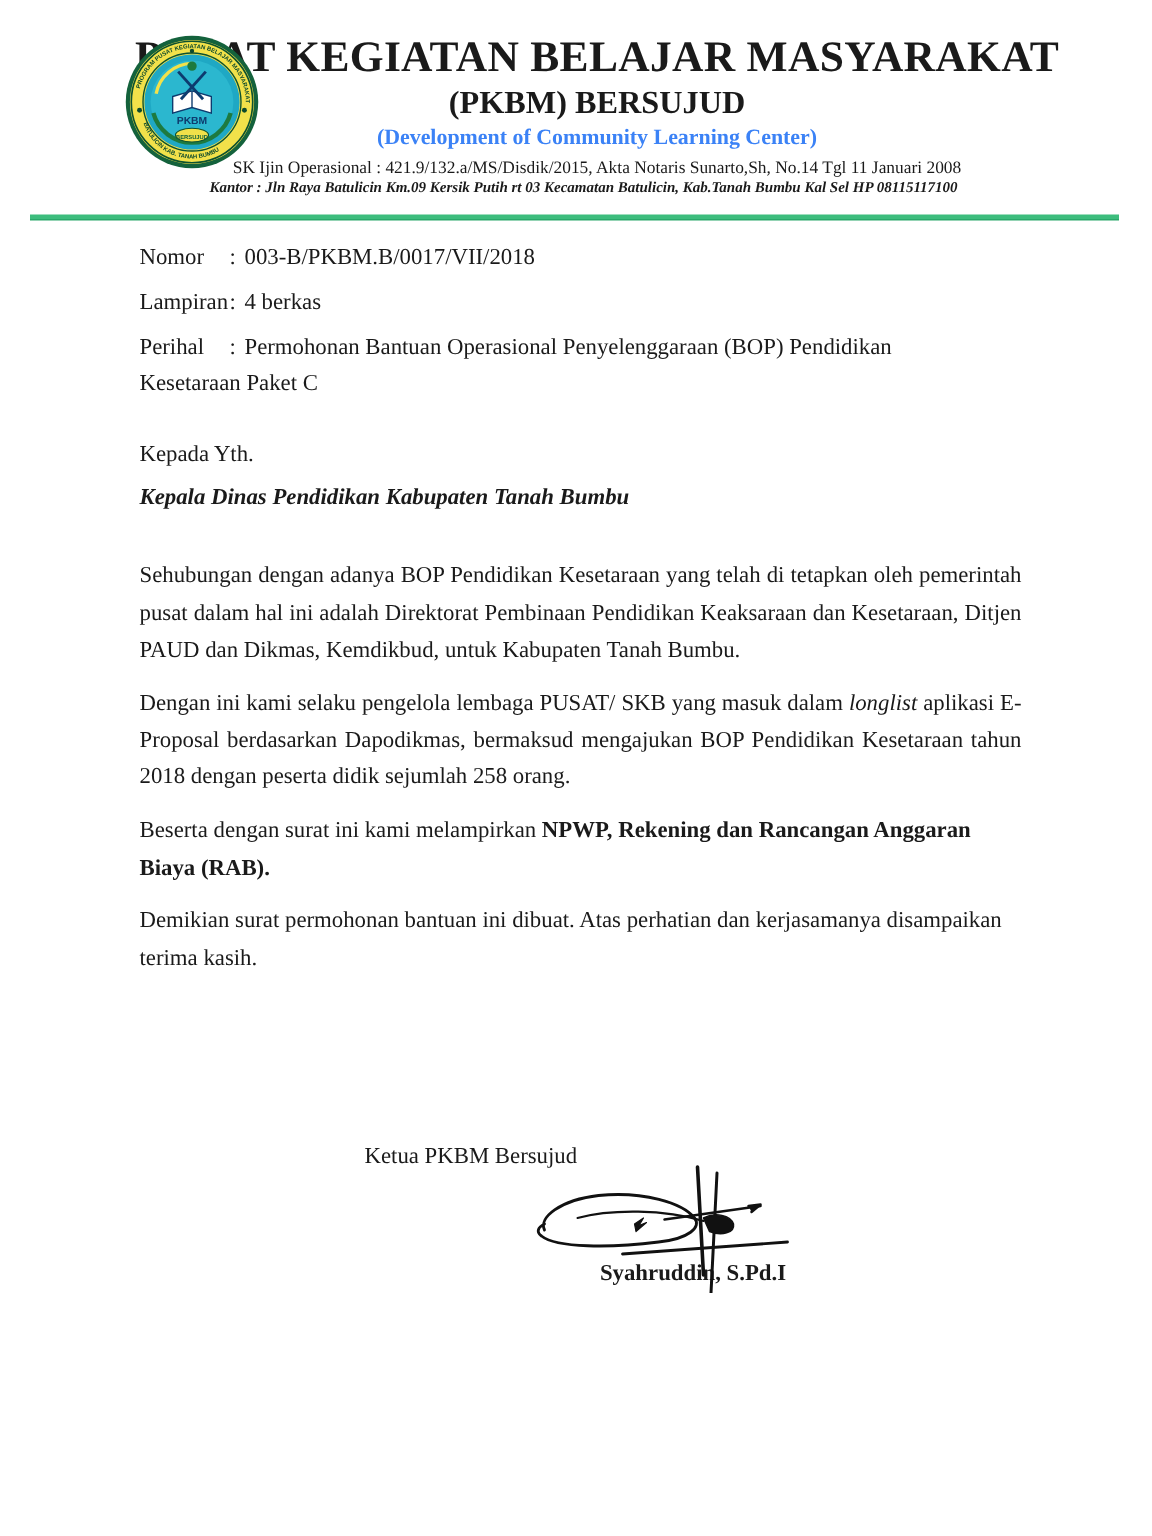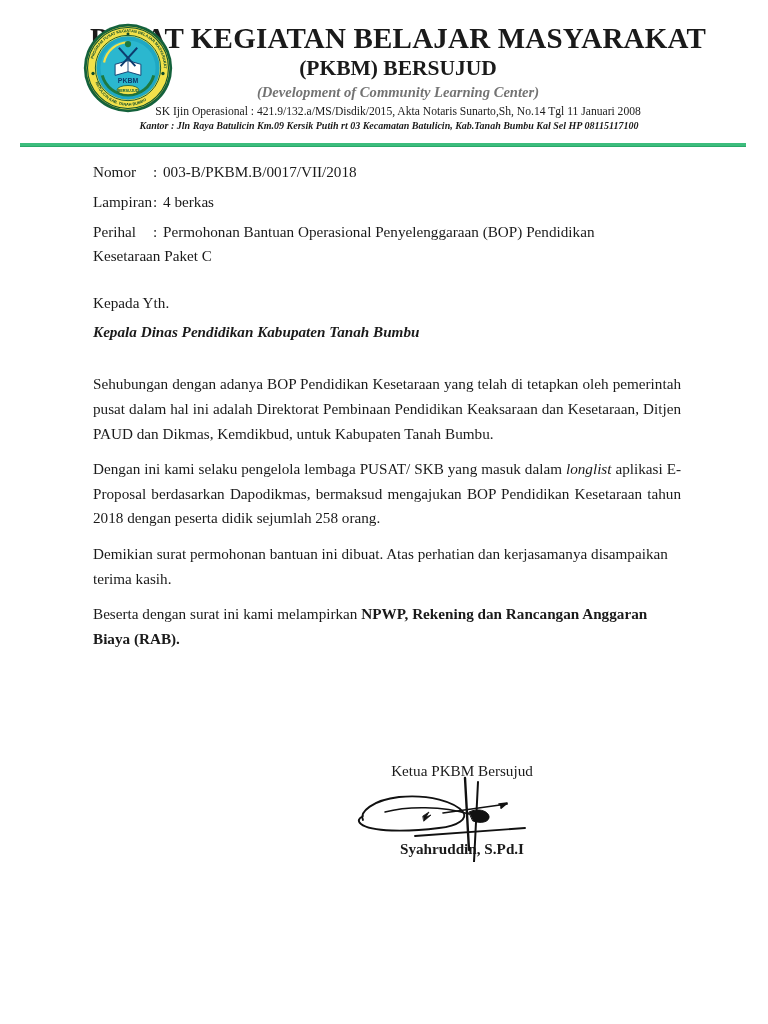--- a/index.html
+++ b/index.html
@@ -40,24 +40,23 @@
   }
   .org-title-2 {
     font-size: 21.5px;
     font-weight: bold;
     line-height: 1.15;
     margin: 2px 0 0 28px;
   }
   .org-subtitle {
     font-size: 14.6px;
     font-weight: bold;
-    color: #737373;
+    color: #3b82f6;
     margin: 3px 0 0 28px;
     line-height: 1.2;
-    font-style: italic;
   }
   .org-npsn {
     font-size: 14.6px;
     font-weight: bold;
     margin: 2px 0 0 28px;
     line-height: 1.2;
   }
   .org-sk {
     font-size: 11.6px;
     margin: 3px 0 0 28px;
@@ -130,21 +129,20 @@
     width: 588px;
     font-size: 15.2px;
   }
   .sign-place {
     text-align: center;
     margin-left: 190px;
     line-height: 1.2;
   }
   .sign-place .tabgap { display: inline-block; width: 44px; }
   .sign-role {
-    text-align: center;
     margin-left: 150px;
     margin-top: 14px;
     line-height: 1.2;
   }
   .sign-art {
     position: relative;
     height: 62px;
     margin-left: 150px;
   }
   .sign-svg {
@@ -238,23 +236,23 @@
 
   <div class="addr-1">Kepada Yth.</div>
   <div class="addr-2">Kepala Dinas Pendidikan Kabupaten Tanah Bumbu</div>
 
   <div class="gap-before-p1"></div>
 
   <p class="para">Sehubungan dengan adanya BOP Pendidikan Kesetaraan yang telah di tetapkan oleh pemerintah pusat dalam hal ini adalah Direktorat Pembinaan Pendidikan Keaksaraan dan Kesetaraan, Ditjen PAUD dan Dikmas, Kemdikbud, untuk Kabupaten Tanah Bumbu.</p>
 
   <p class="para"><span>Dengan ini kami selaku pengelola lembaga PUSAT/ SKB yang masuk dalam </span><em>longlist</em><span> aplikasi E-Proposal berdasarkan Dapodikmas, bermaksud mengajukan BOP Pendidikan Kesetaraan tahun 2018 dengan peserta didik sejumlah 258 orang.</span></p>
 
+  <p class="para last-left"><span>Beserta dengan surat ini kami melampirkan </span><strong>NPWP, Rekening dan Rancangan Anggaran Biaya (RAB).</strong></p>
+
   <p class="para last-left">Demikian surat permohonan bantuan ini dibuat. Atas perhatian dan kerjasamanya disampaikan terima kasih.</p>
-
-  <p class="para last-left"><span>Beserta dengan surat ini kami melampirkan </span><strong>NPWP, Rekening dan Rancangan Anggaran Biaya (RAB).</strong></p>
 </div>
 
 <div class="sign-block">
 
   <div class="sign-role">Ketua PKBM Bersujud</div>
 
   <div class="sign-art">
     <svg class="sign-svg" width="230" height="86" viewBox="0 0 230 86">
       <g fill="none" stroke="#111111" stroke-linecap="round" stroke-linejoin="round">
         <path d="M16 44 C 12 36, 26 24, 52 21 C 82 18, 108 26, 116 36 C 121 42, 112 50, 92 52

